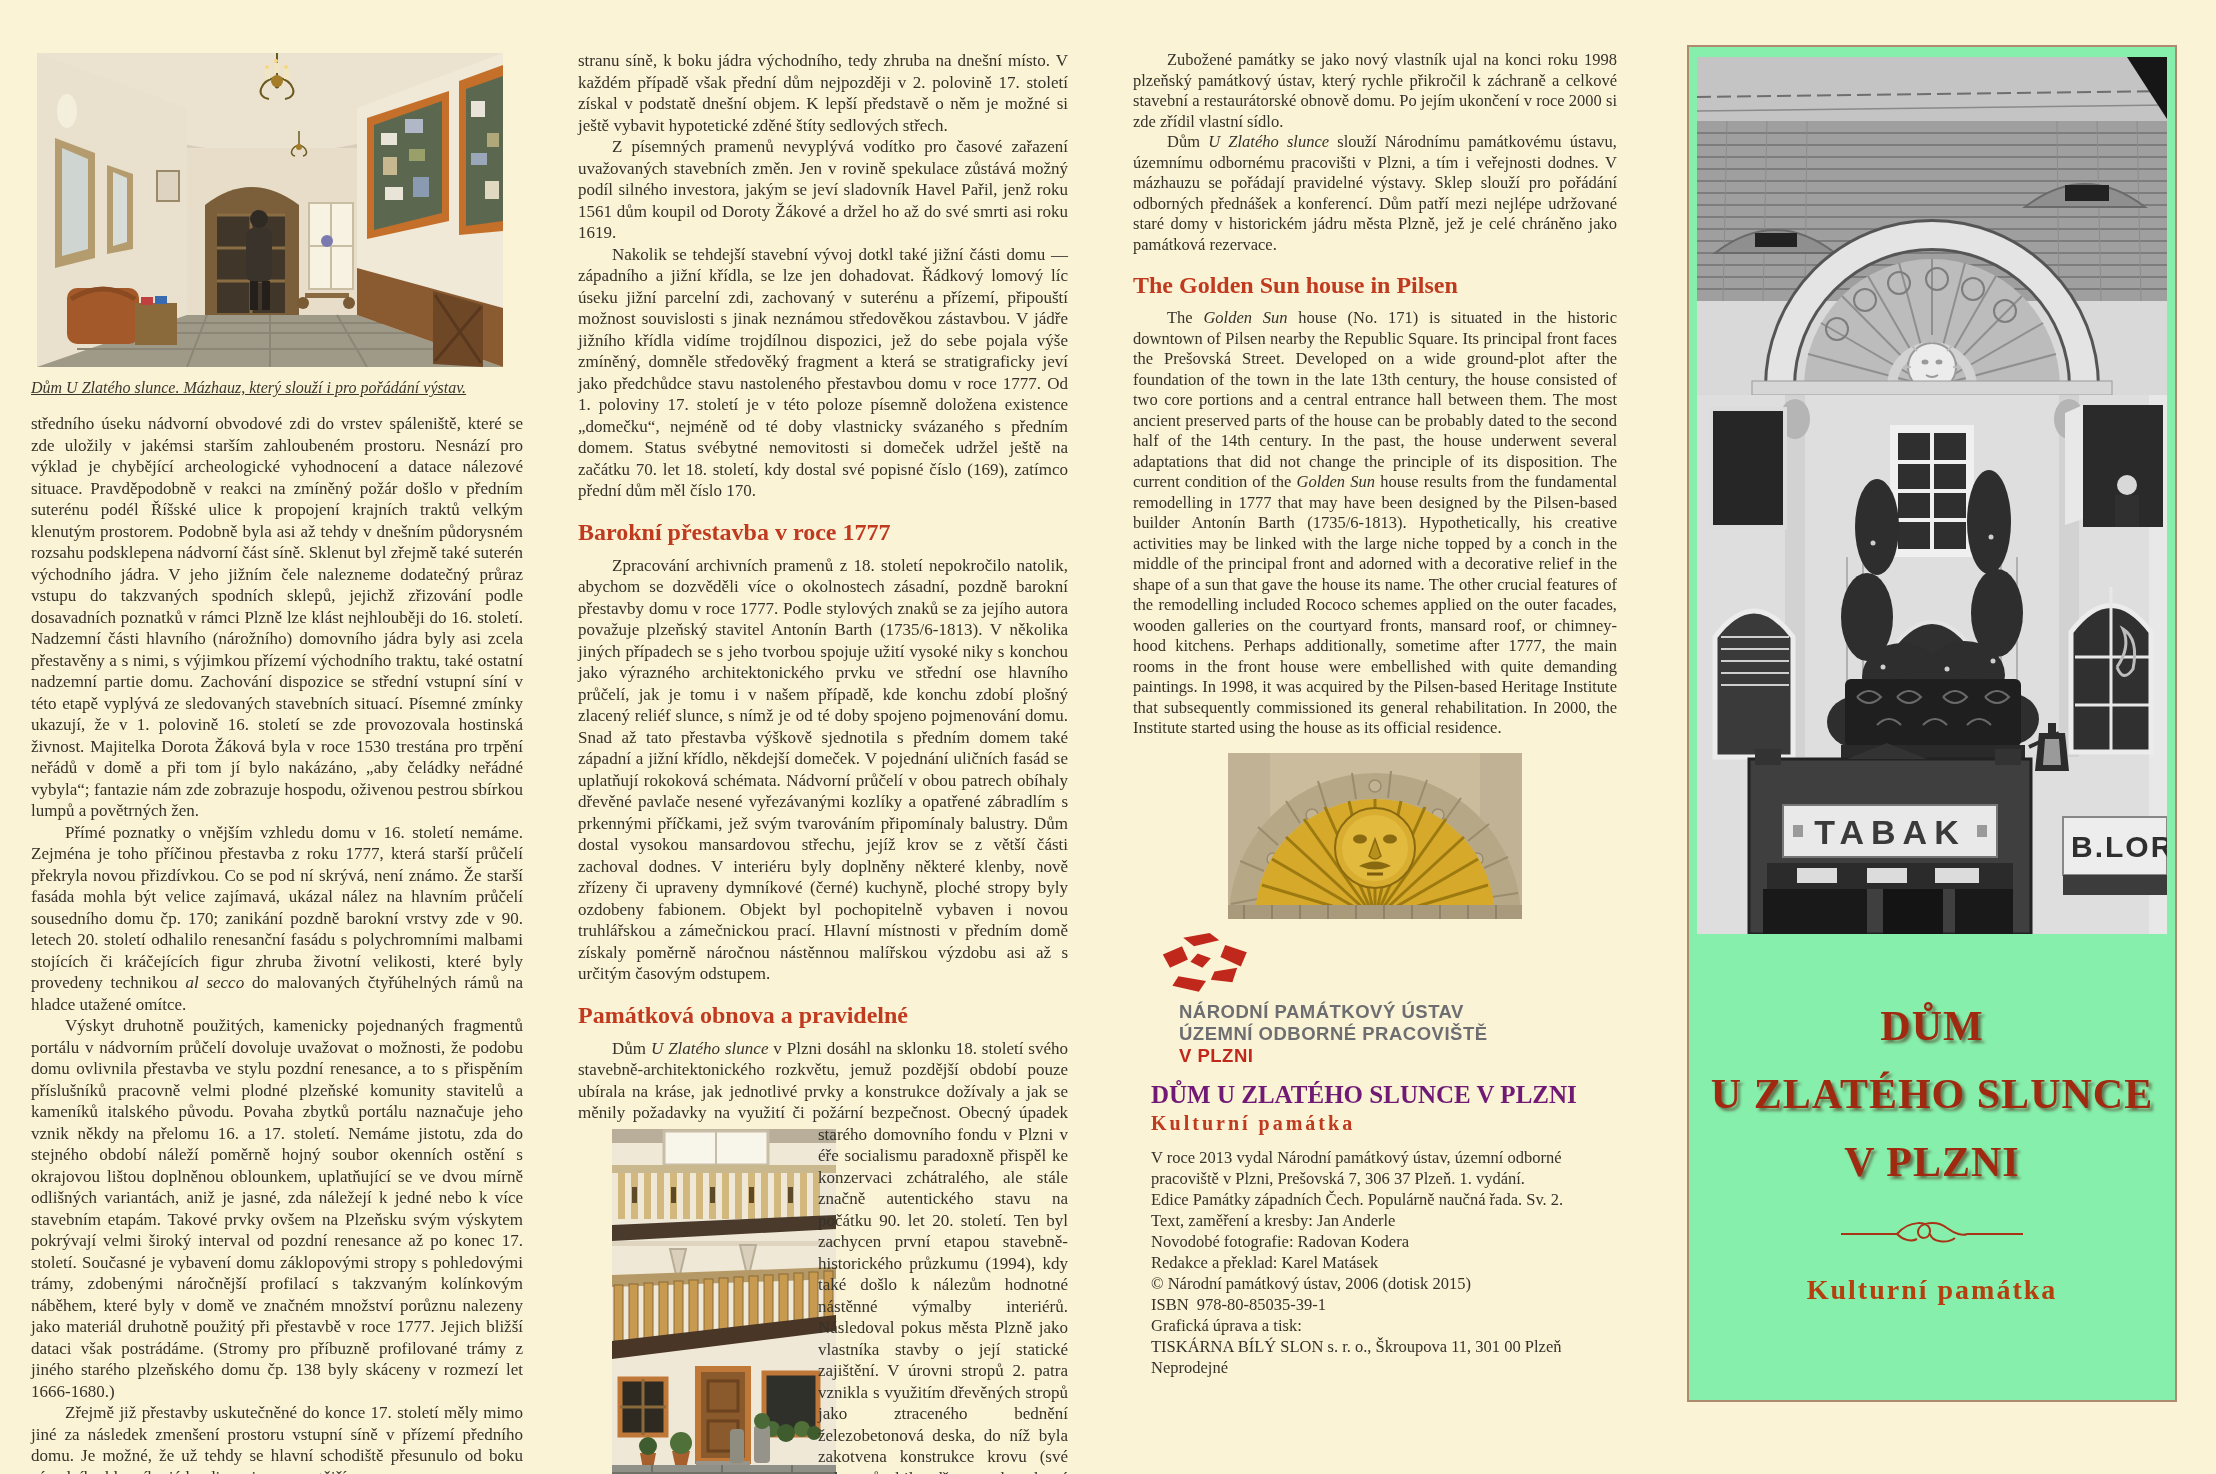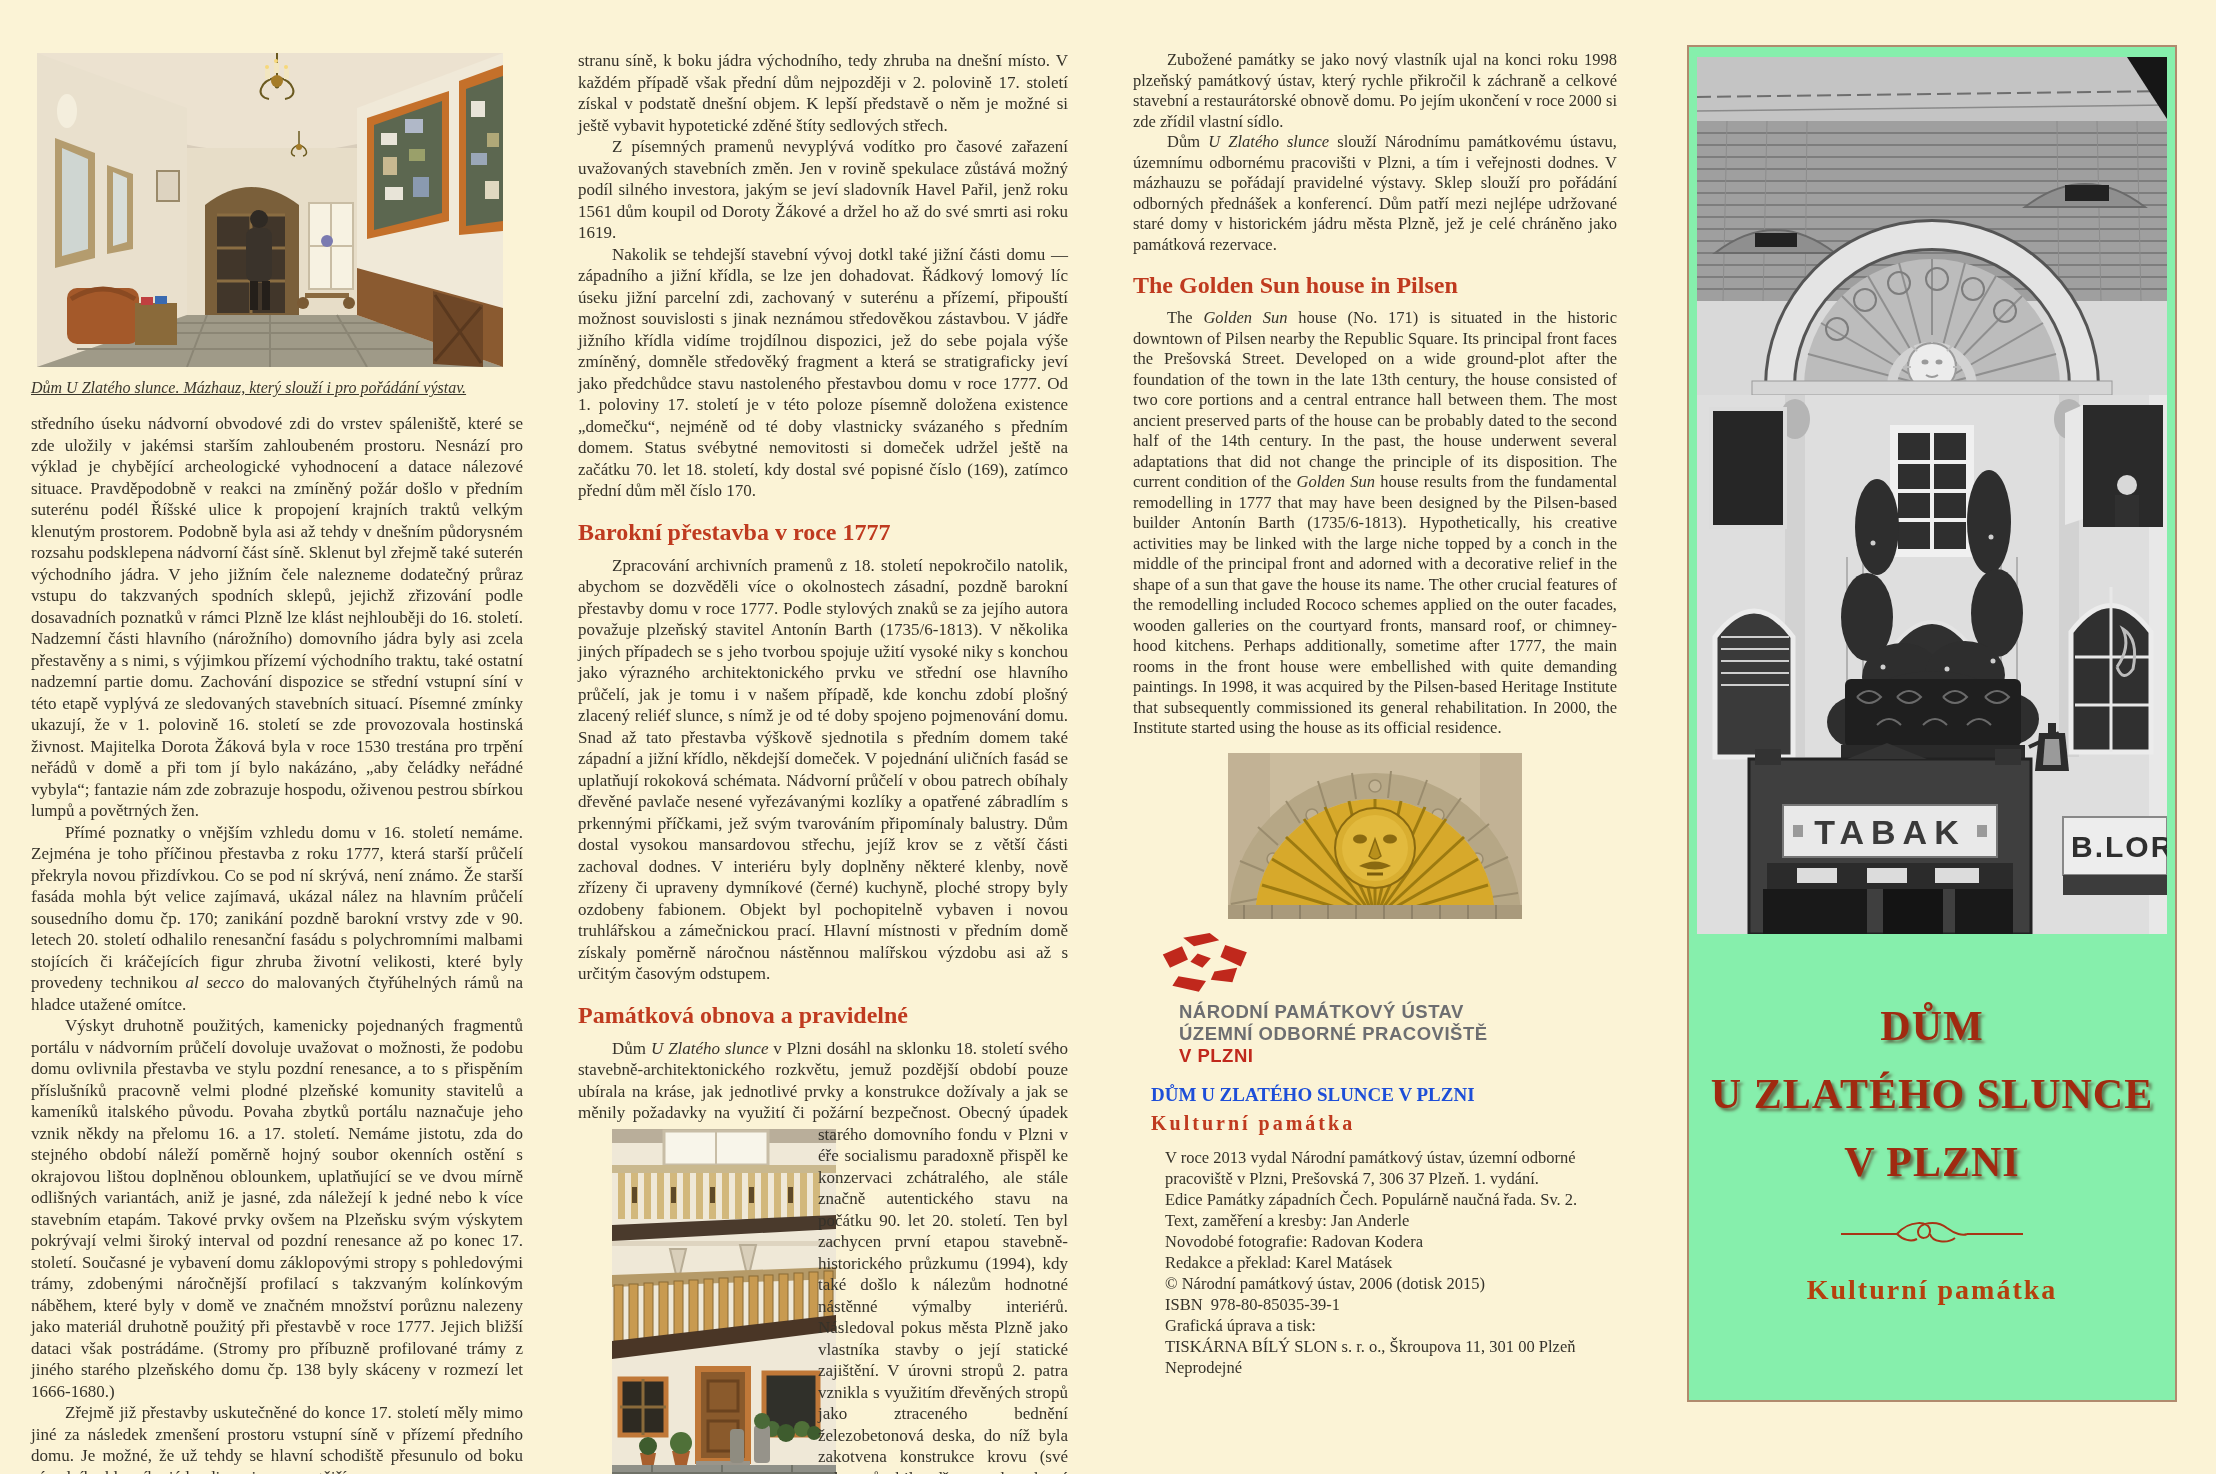--- a/index.html
+++ b/index.html
@@ -16,23 +16,23 @@
   .photo1{width:466px;height:314px;margin-left:6px;}
   .photo2-float{float:left;width:224px;height:360px;margin:5px 16px 2px 0;}
   .body-text-block{margin-top:16px;}
   .sun-photo{width:294px;height:166px;margin:14px auto 2px auto;}
   .logo-block{margin:14px 0 0 18px;}
   .logo-mark{width:104px;height:60px;}
   .logo-lines{margin-top:4px;font-family:"Liberation Sans",sans-serif;font-weight:bold;
               font-size:18.5px;line-height:22px;color:#6d6e71;letter-spacing:0.5px;margin-left:28px;}
   .logo-line-red{color:#c0281c;}
   .red-title-block{margin:14px 0 0 18px;}
-  .red-title{color:#1d4ed8;font-weight:bold;font-size:19px;line-height:28px;}
+  .red-title{color:#701a75;font-weight:bold;font-size:25px;line-height:28px;}
   .red-subtitle{color:#bf3a1f;font-weight:bold;font-size:20px;letter-spacing:3px;margin-top:3px;}
-  .imprint{margin:12px 0 0 32px;font-size:16.5px;line-height:21px;}
+  .imprint{margin:12px 0 0 18px;font-size:16.5px;line-height:21px;}
   .imprint div{white-space:pre-wrap;}
   
   #panel{position:absolute;left:1687px;top:45px;width:486px;height:1353px;
          border:2px solid #b08a6e;background:#86efac;}
   .panel-photo{width:470px;height:877px;margin:10px auto 0 auto;line-height:0;}
   .panel-title{margin-top:58px;text-align:center;color:#a02a10;font-weight:bold;
                font-size:42px;line-height:68px;letter-spacing:1px;
                text-shadow:3px 3px 3px rgba(70,30,15,0.55);}
   .ornament{display:block;margin:22px auto 0 auto;}
   .panel-subtitle{margin-top:26px;text-align:center;color:#b5400e;font-weight:bold;

